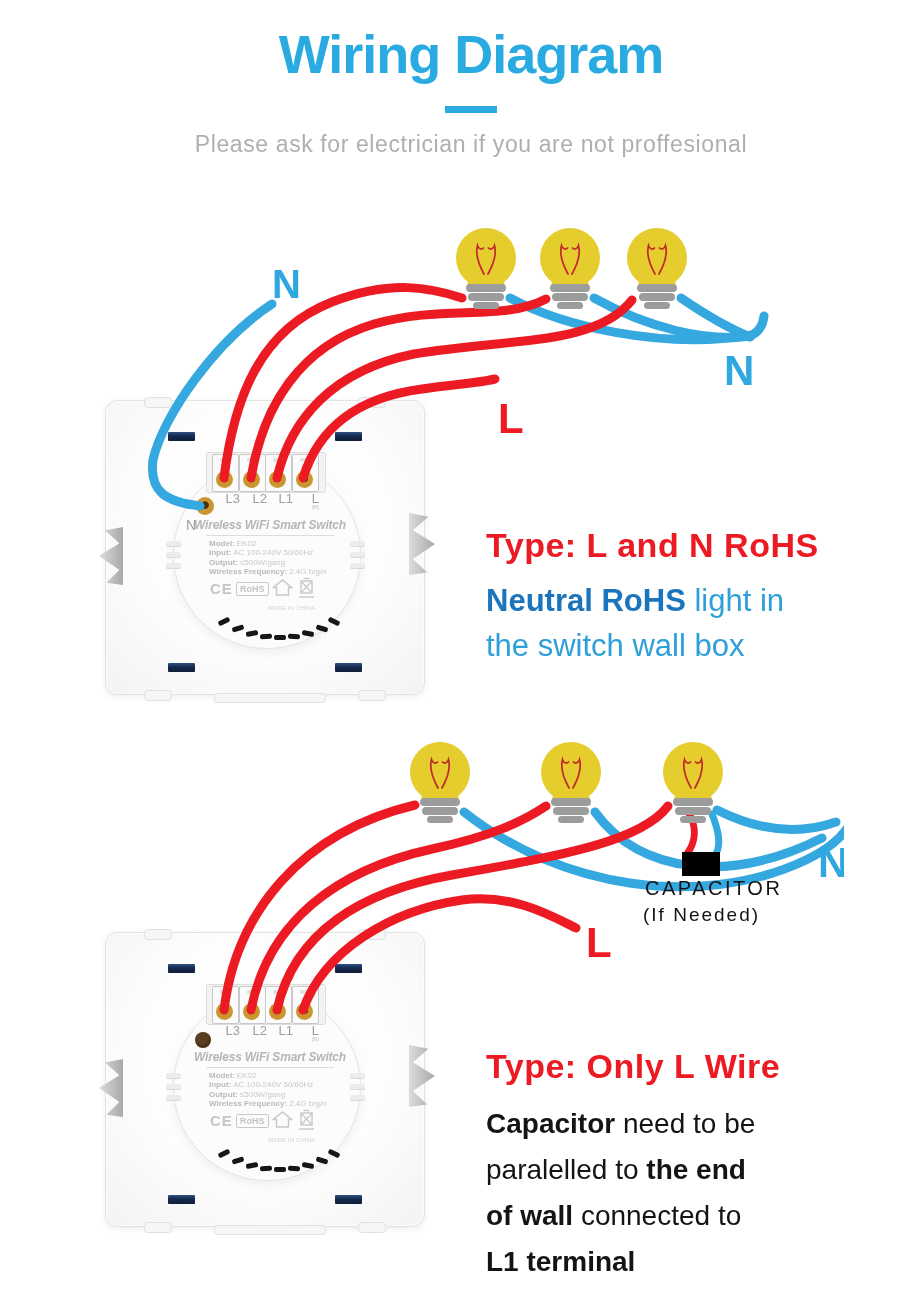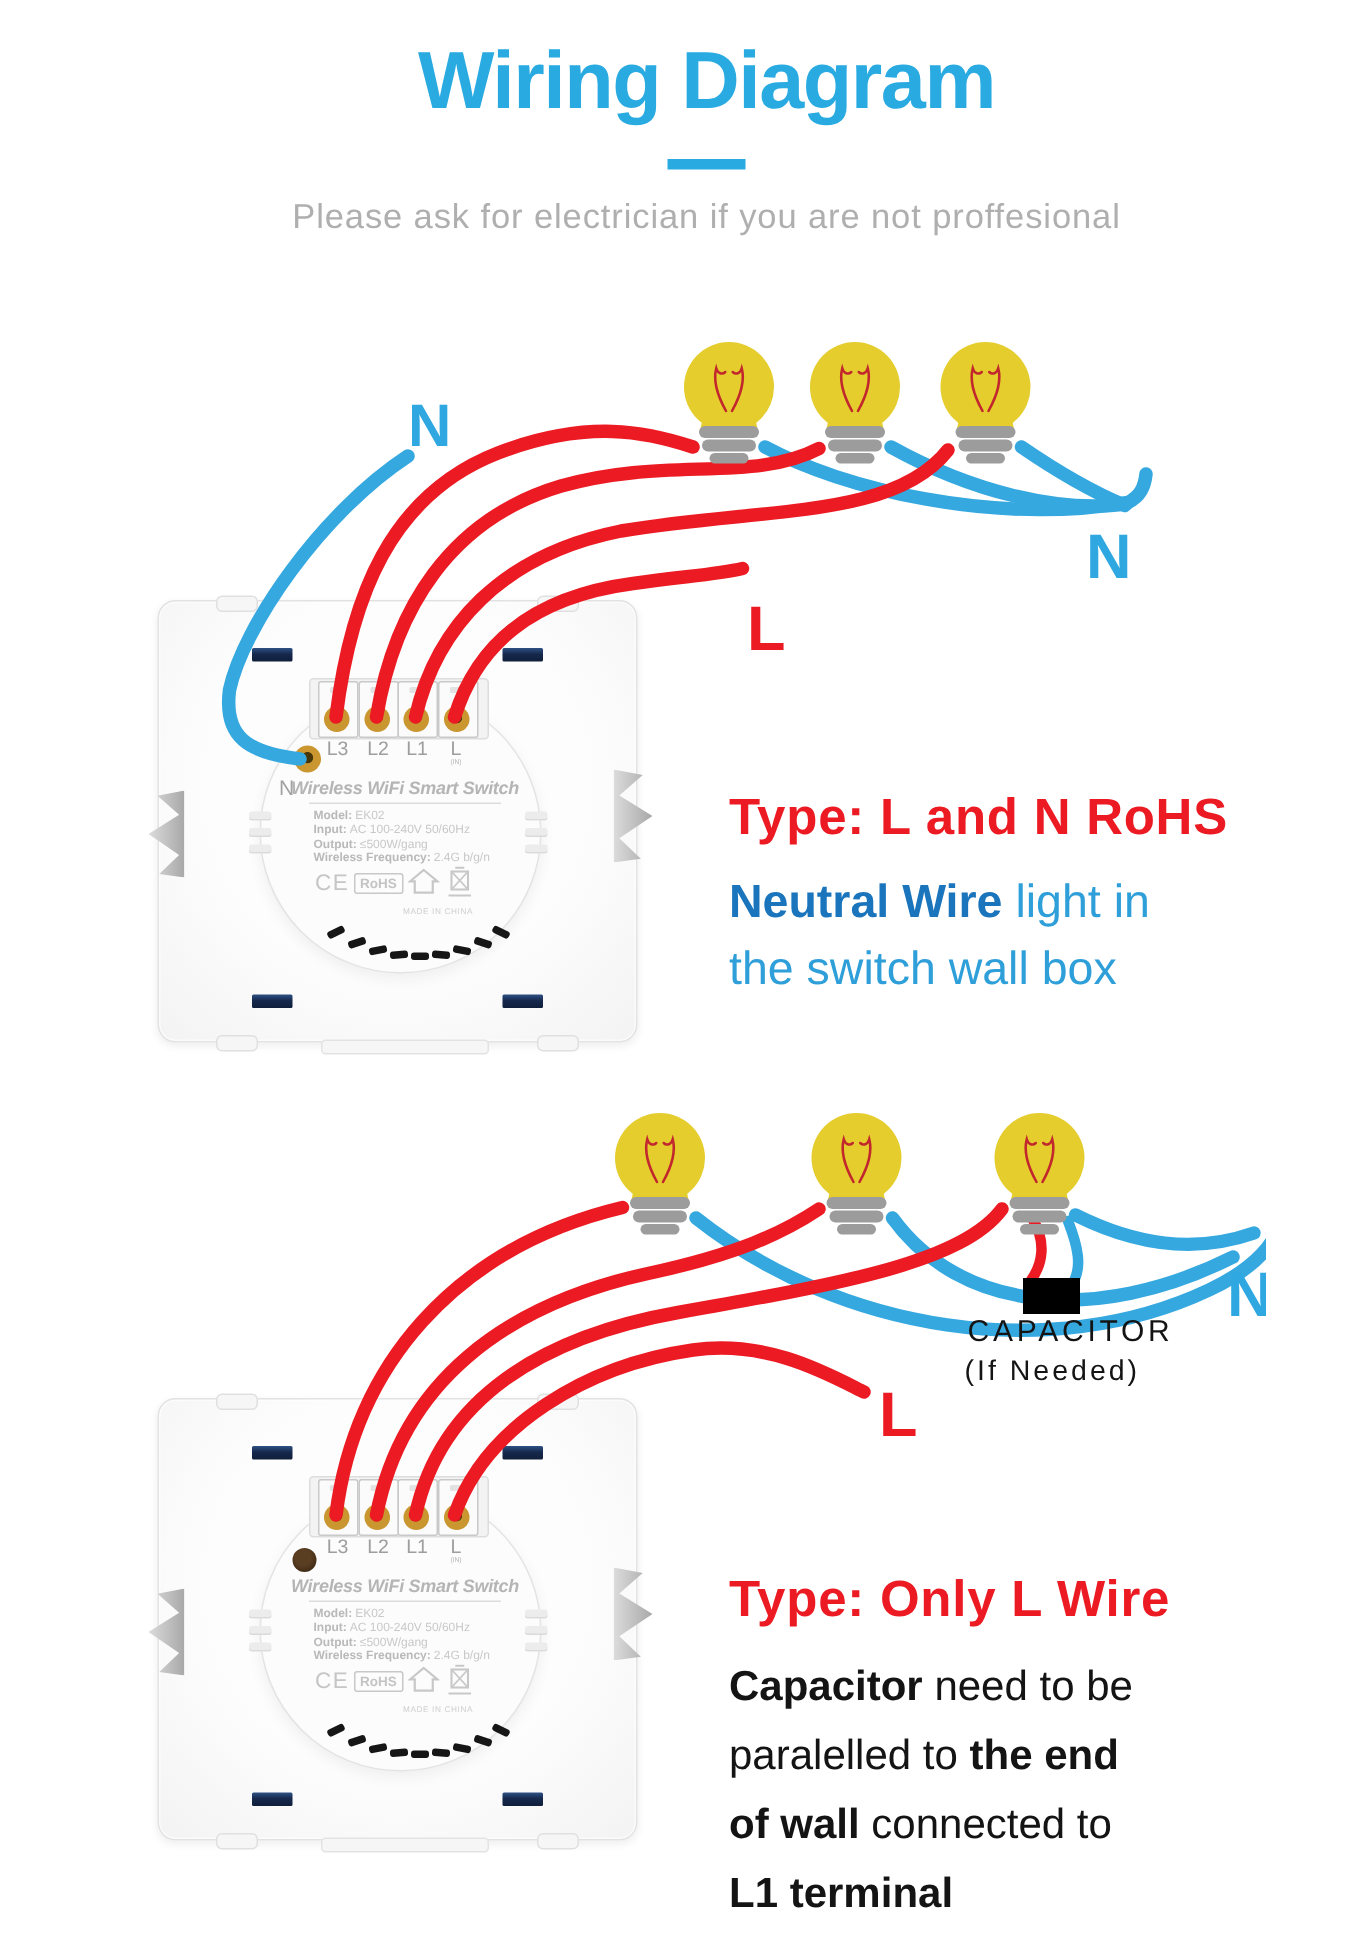--- a/index.html
+++ b/index.html
@@ -48,33 +48,33 @@
              clip-path:polygon(0 0,75% 6%,15% 28%,100% 50%,15% 74%,70% 96%,0 100%);}
   .module{position:absolute;left:67px;top:60px;width:186px;height:186px;border-radius:50%;
           background:#FCFCFC;border:1px solid #E4E4E4;box-shadow:0 4px 10px rgba(0,0,0,0.06);}
   .ridge{position:absolute;width:15px;height:6px;background:#ECECEC;border-radius:2px;box-shadow:inset 0 -1px 0 #DADADA;}
   .module-title{position:absolute;left:79px;top:117px;width:170px;text-align:center;
                 font-size:12px;font-weight:bold;font-style:italic;color:#B5B5B5;letter-spacing:-0.2px;}
   .module-divider{position:absolute;left:100px;top:134px;width:128px;height:1px;background:#DCDCDC;}
   .specs{position:absolute;left:103px;top:138px;font-size:8px;line-height:9.4px;white-space:nowrap;}
   .spec-label{font-weight:bold;color:#B9B9B9;margin-right:2px;}
   .spec-value{color:#C8C8C8;}
-  .ce-mark{position:absolute;left:104px;top:179px;font-size:15px;font-weight:normal;color:#C6C6C6;letter-spacing:1px;}
+  .ce-mark{position:absolute;left:104px;top:179px;font-size:15px;font-weight:bold;color:#C6C6C6;letter-spacing:1px;}
   .rohs-mark{position:absolute;left:130px;top:181px;font-size:9px;font-weight:bold;color:#C4C4C4;
              border:1px solid #C8C8C8;border-radius:2px;padding:0 3px;line-height:12px;}
   .eco-icon{position:absolute;}
   .made-in{position:absolute;left:150px;top:204px;width:72px;text-align:center;font-size:5.5px;color:#CFCFCF;letter-spacing:0.4px;}
   .term-housing{position:absolute;left:100px;top:51px;width:118px;height:39px;background:#F3F3F3;
                 border:1px solid #DDD;border-radius:3px;}
   .term-block{position:absolute;top:53px;width:25px;height:36px;background:#FBFBFB;border:1px solid #C9C9C9;border-radius:2px;}
   .term-block .groove{position:absolute;left:7px;top:3px;width:10px;height:4px;background:#E2E2E2;border-radius:1px;}
   .term-screw{position:absolute;left:3px;top:16px;width:17px;height:17px;border-radius:50%;
               background:radial-gradient(circle at 50% 45%,#46360A 0 26%,#C9962F 30% 72%,#8A6A1C 100%);}
   .tb1{left:106px;} .tb2{left:133px;} .tb3{left:159px;} .tb4{left:186px;}
-  .term-label{position:absolute;top:91px;width:30px;text-align:center;font-size:13px;color:#9E9E9E;line-height:1;}
+  .term-label{position:absolute;top:91px;width:30px;text-align:right;font-size:13px;color:#9E9E9E;line-height:1;}
   .tl1{left:104px;} .tl2{left:131px;} .tl3{left:157px;} .tl4{left:183px;}
   .term-sub{font-size:4.5px;color:#B5B5B5;line-height:1;margin-top:1px;}
   .n-terminal{position:absolute;left:90px;top:96px;width:18px;height:18px;border-radius:50%;
               background:radial-gradient(circle at 50% 45%,#46360A 0 26%,#C9962F 30% 72%,#8A6A1C 100%);}
   .n-label{position:absolute;left:80px;top:116px;font-size:14px;color:#A2A2A2;}
   .n-hole{position:absolute;left:89px;top:99px;width:16px;height:16px;border-radius:50%;
           background:radial-gradient(circle at 45% 40%,#5A3E22 0 40%,#2E1C0C 100%);}
   .vent{position:absolute;width:12px;height:5px;background:#161616;border-radius:2px;}
 </style>
 </head>
@@ -350,21 +350,21 @@
   <div class="wire-label lbl-blue" style="left:818px;top:842px;font-size:42px">N</div>
   <div class="wire-label lbl-red" style="left:586px;top:922px;font-size:42px">L</div>
 
   <div class="capacitor-body"></div>
   <div class="capacitor-title">CAPACITOR</div>
   <div class="capacitor-sub">(If Needed)</div>
 
   <div class="note-block" style="left:486px;top:527px;width:400px">
     <div class="note-heading">Type: L and N RoHS</div>
     <div class="note-body">
-        <div><span class="seg-b c-darkblue">Neutral Wire</span><span> light in</span></div>
+        <div><span class="seg-b c-darkblue">Neutral RoHS</span><span> light in</span></div>
         <div><span>the switch wall box</span></div>
       </div>
   </div>
   <div class="note-block" style="left:486px;top:1048px;width:400px">
     <div class="note-heading">Type: Only L Wire</div>
     <div class="note-body2">
         <div><span class="seg-b">Capacitor</span><span> need to be</span></div>
         <div><span>paralelled to </span><span class="seg-b">the end</span></div>
         <div><span class="seg-b">of wall</span><span> connected to</span></div>
         <div><span class="seg-b">L1 terminal</span></div>

